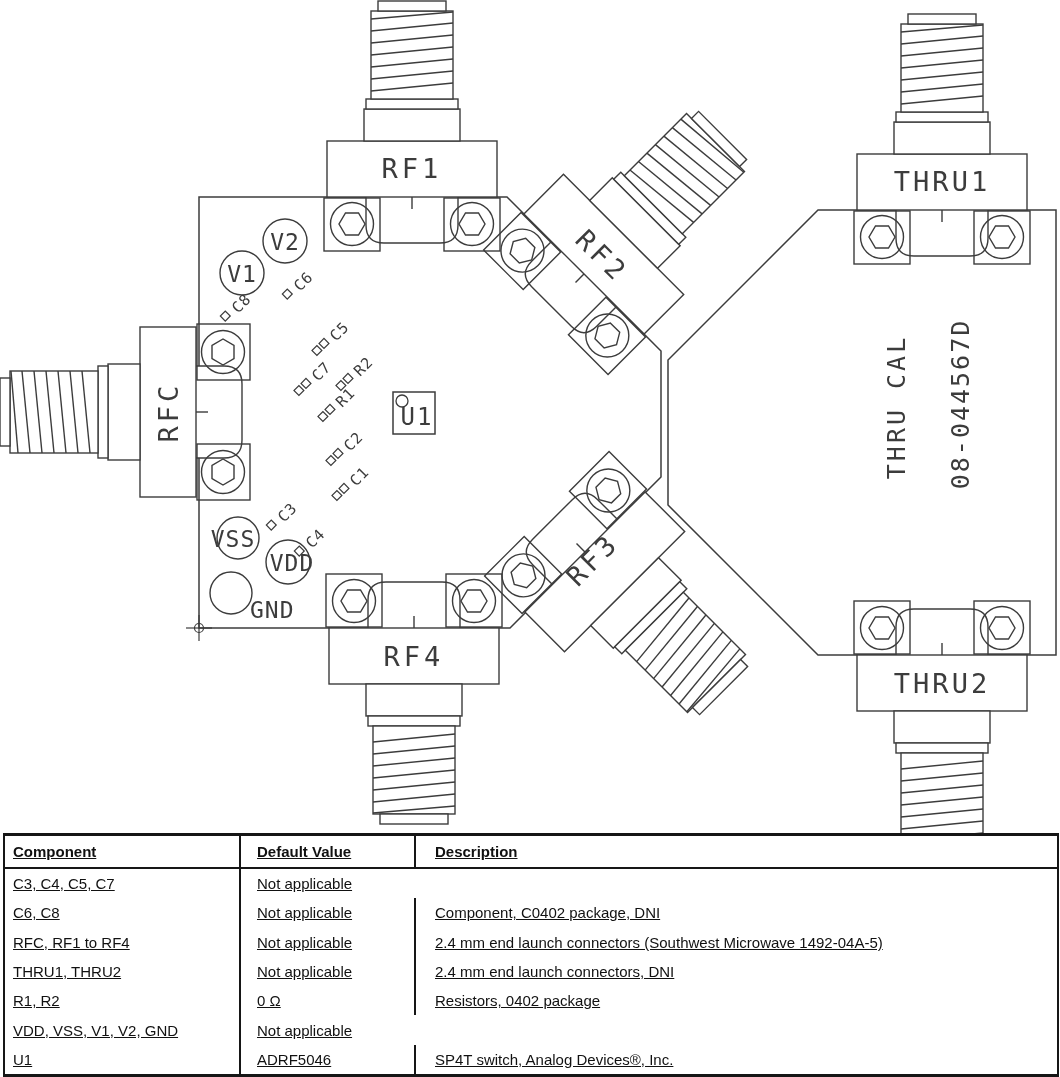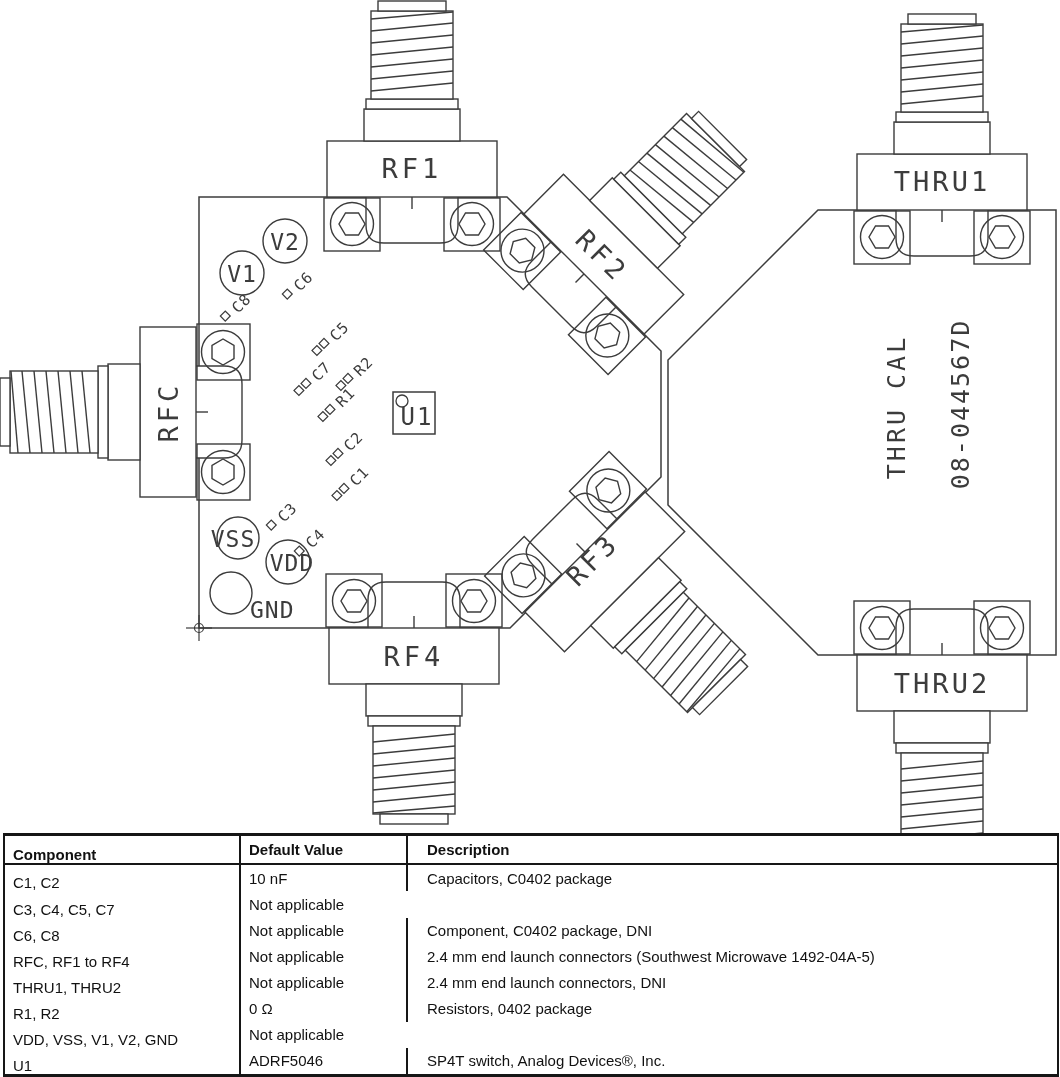--- a/index.html
+++ b/index.html
@@ -9,24 +9,24 @@
   svg text{fill:#3c3c3c;font-family:"DejaVu Sans Mono",monospace;}
   .clabel{font-size:27px;letter-spacing:4px;}
   .vlabel{font-size:25px;letter-spacing:3px;}
   .tp{font-size:23px;letter-spacing:1px;}
   .silk{font-size:15px;letter-spacing:1px;}
   .u1t{font-size:24px;letter-spacing:2px;}
 
   .tbl{position:absolute;left:3px;top:833px;width:1052px;height:238px;
        border:2px solid #161616;border-top-width:3px;border-bottom-width:3px;
        display:flex;flex-direction:column;color:#111;}
-  .trow{display:flex;flex:1;align-items:flex-end;}
+  .trow{display:flex;flex:1;align-items:center;text-decoration:underline;}
   .thead{font-weight:bold;border-bottom:2px solid #161616;flex:1.05;}
   .c1{width:226px;padding-left:8px;flex:none;}
-  .c2{width:157px;padding-left:8px;flex:none;border-left:2px solid #161616;height:100%;
+  .c2{width:157px;padding-left:16px;flex:none;border-left:2px solid #161616;height:100%;
       display:flex;align-items:center;}
   .c3{flex:1;padding-left:19px;border-left:2px solid #161616;height:100%;
       display:flex;align-items:center;}
   .trow div{font-size:15px;white-space:nowrap;overflow:hidden;}
 </style>
 </head>
 <body>
 
 <div class="stage">
 
@@ -175,25 +175,20 @@
   </g>
 </svg>
 
 <div class="tbl">
   <div class="trow thead">
     <div class="c1">Component</div>
     <div class="c2">Default Value</div>
     <div class="c3">Description</div>
   </div>
   <div class="trow">
-    <div class="c1">C1, C2</div>
-    <div class="c2">10 nF</div>
-    <div class="c3">Capacitors, C0402 package</div>
-  </div>
-  <div class="trow">
     <div class="c1">C3, C4, C5, C7</div>
     <div class="c2">Not applicable</div>
   </div>
   <div class="trow">
     <div class="c1">C6, C8</div>
     <div class="c2">Not applicable</div>
     <div class="c3">Component, C0402 package, DNI</div>
   </div>
   <div class="trow">
     <div class="c1">RFC, RF1 to RF4</div>

